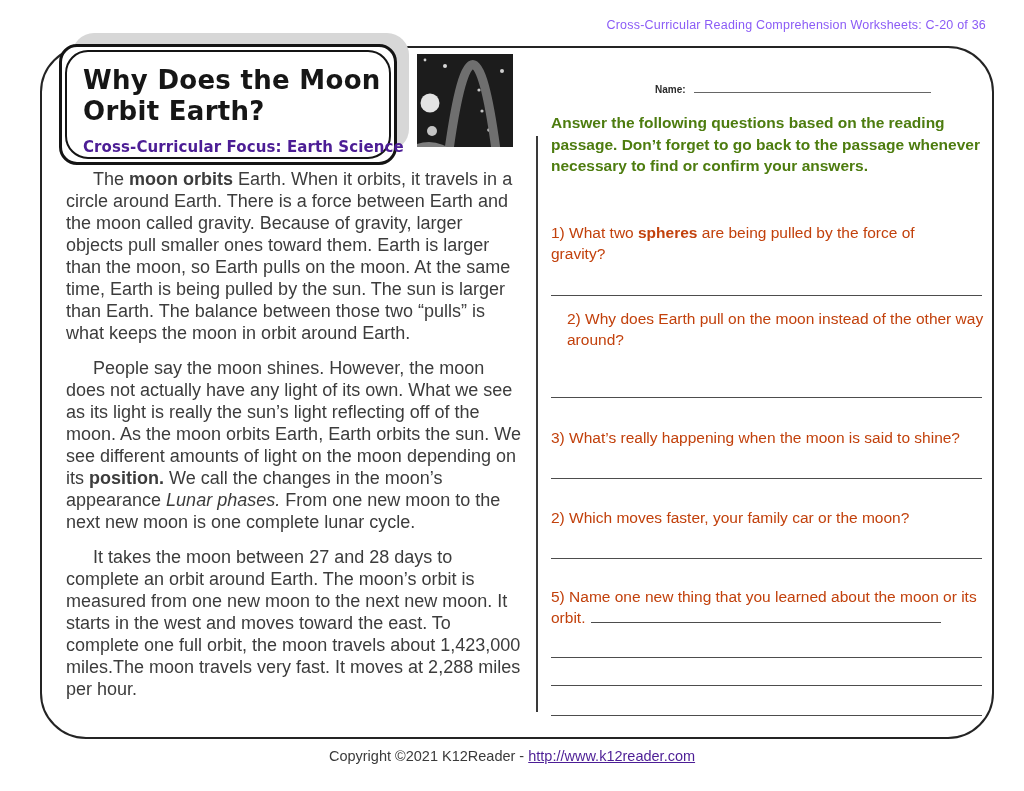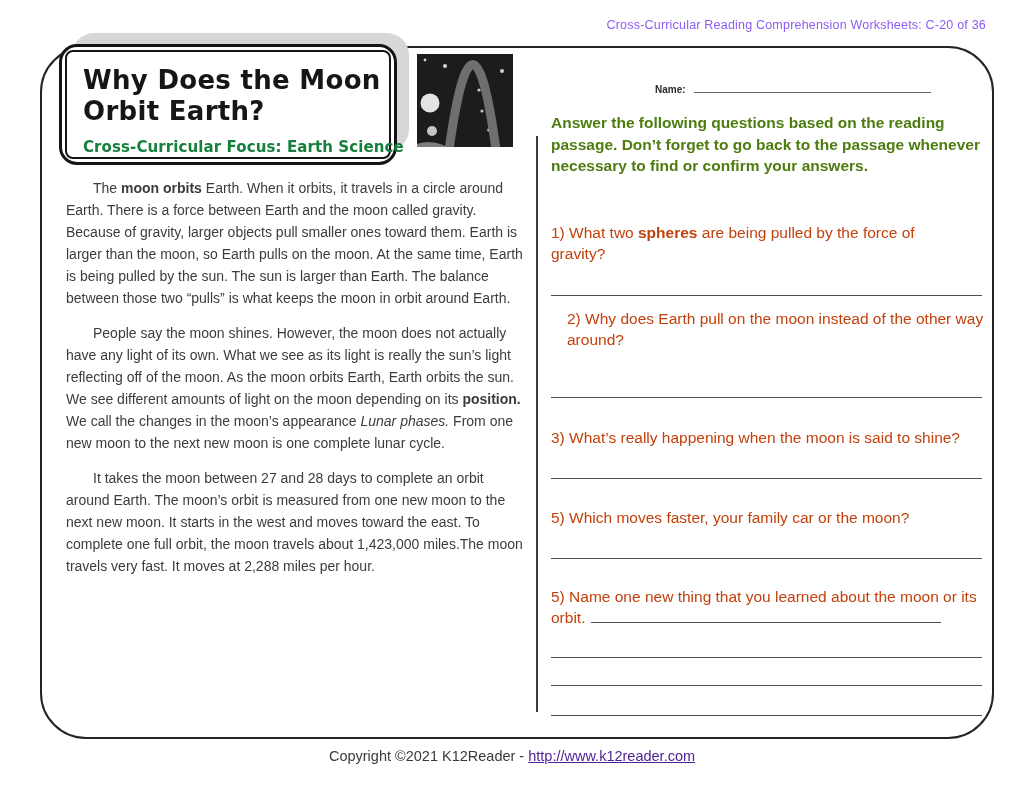--- a/index.html
+++ b/index.html
@@ -18,41 +18,41 @@
 
   .title-shadow {
     position:absolute; left:72px; top:33px; width:337px; height:118px;
     background:#d7d7d7; border-radius:22px;
   }
   .title-box {
     position:absolute; left:59px; top:44px; width:338px; height:121px;
     background:#ffffff; border:3px solid #141414; border-radius:18px;
   }
   .title-box-inner {
-    position:absolute; inset:3px; border:2px solid #141414; border-radius:8px;
+    position:absolute; inset:3px; border:2px solid #141414; border-radius:23px;
     padding:13px 8px 10px 16px;
   }
   .title-box-inner h1 {
     font-family:"DejaVu Sans", sans-serif; font-weight:800;
     font-size:26px; line-height:31px; color:#161616; letter-spacing:0.3px;
   }
   .title-subtitle {
     font-family:"DejaVu Sans", sans-serif; font-weight:700;
-    font-size:15px; color:#15803d; margin-top:11px; white-space:nowrap; letter-spacing:0.1px;
+    font-size:15px; color:#4c1d95; margin-top:11px; white-space:nowrap; letter-spacing:0.1px;
   }
 
   .moon-image {
     position:absolute; left:417px; top:54px; width:96px; height:93px;
     background:#1c1c1c; overflow:hidden;
   }
   .moon-image svg { display:block; width:100%; height:100%; }
 
   .passage {
-    position:absolute; left:66px; top:177px; width:458px;
-    font-size:14px; line-height:22px; color:#3c3c3c;
+    position:absolute; left:66px; top:168px; width:458px;
+    font-size:18px; line-height:22px; color:#3c3c3c;
   }
   .passage p { text-indent:27px; margin-bottom:13px; }
 
   .divider {
     position:absolute; left:536px; top:136px; width:2px; height:576px;
     background:#3a3a3a;
   }
 
   .name-row { position:absolute; left:655px; top:79px; font-size:10px; }
   .name-label { font-weight:bold; color:#2b2b2b; }
@@ -145,21 +145,21 @@
 
 <div class="question q1"><span>1) What two </span><span style="font-weight: bold;">spheres</span><span> are being pulled by the force of gravity?</span></div>
 <div class="answer-line a1"></div>
 
 <div class="question q2"><span>2) Why does Earth pull on the moon instead of the other way around?</span></div>
 <div class="answer-line a2"></div>
 
 <div class="question q3"><span>3) What’s really happening when the moon is said to shine?</span></div>
 <div class="answer-line a3"></div>
 
-<div class="question q4"><span>5) Which moves faster, your family car or the moon?</span></div>
+<div class="question q4"><span>2) Which moves faster, your family car or the moon?</span></div>
 <div class="answer-line a4"></div>
 
 <div class="question q5">
   <span><span>5) Name one new thing that you learned about the moon or its orbit.</span></span><span class="inline-answer-line"></span>
 </div>
 <div class="answer-line a5-1"></div>
 <div class="answer-line a5-2"></div>
 <div class="answer-line a5-3"></div>
 
 <div class="footer">

